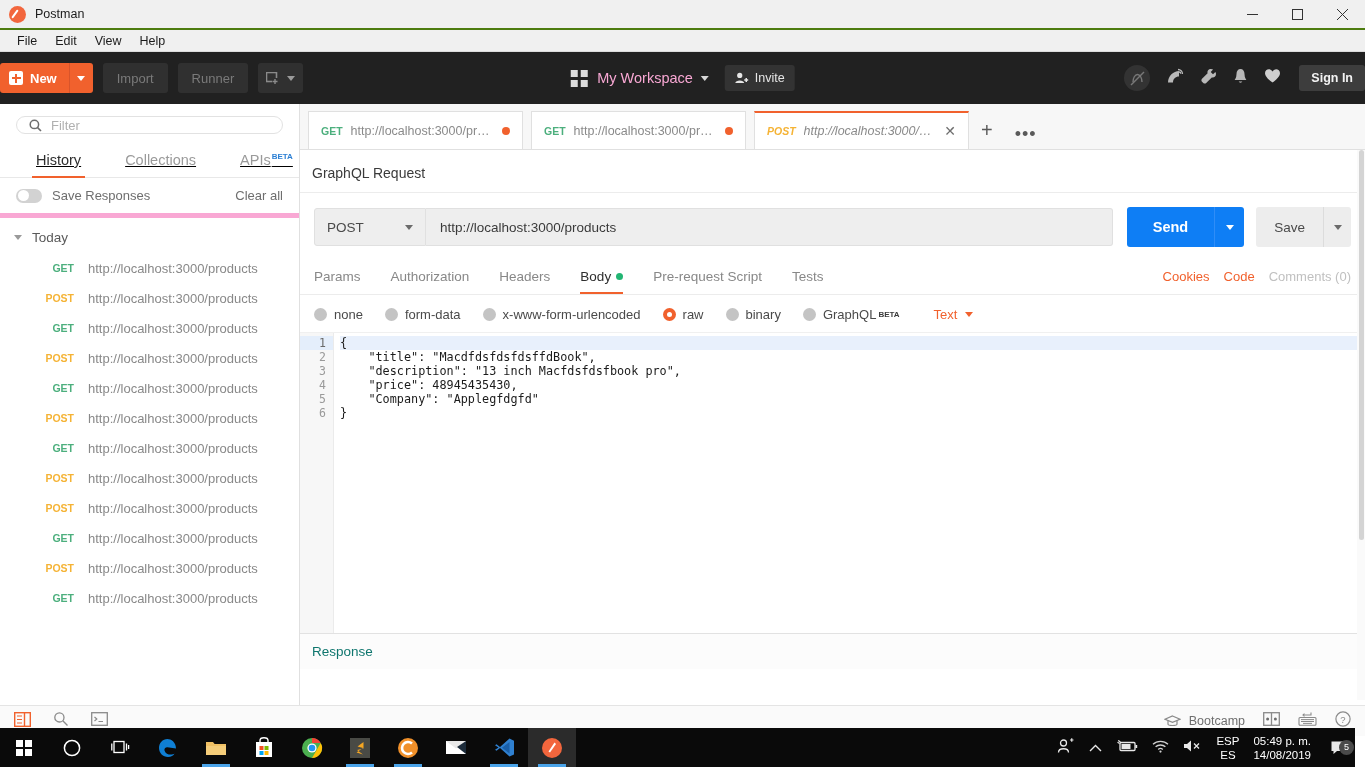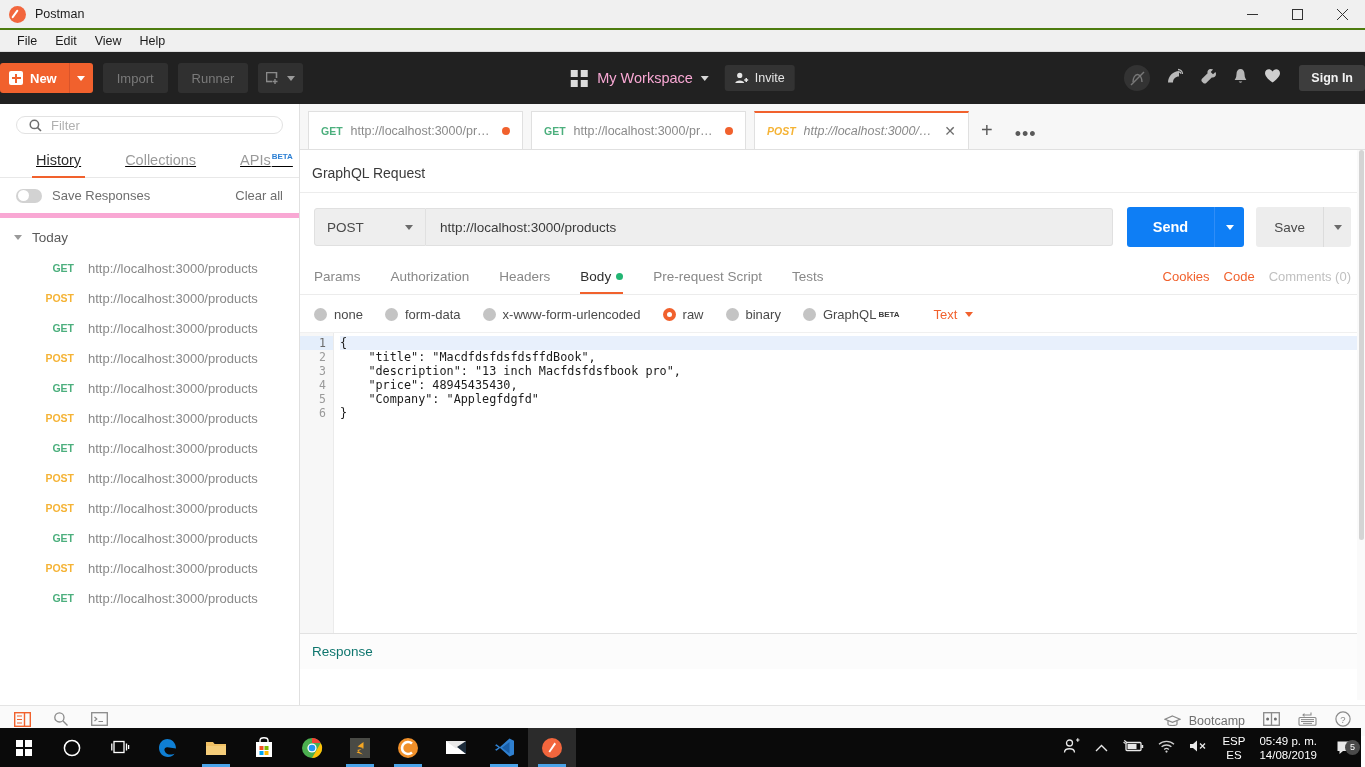--- a/index.html
+++ b/index.html
@@ -276,21 +276,21 @@
     display: flex; align-items: center; padding: 0 14px;
   }
   .sb-left { display: flex; align-items: center; gap: 22px; }
   .sb-right { margin-left: auto; display: flex; align-items: center; gap: 18px; }
   .sb-text { font-size: 12.5px; color: #6e6e6e; }
   .boot { display: flex; align-items: center; gap: 8px; }
 
   
   .taskbar {
     height: 39px; background: #0a0a0a; display: flex; align-items: center;
-    position: absolute; left: 0; right: 4px; bottom: 0;
+    position: absolute; left: 0; right: 10px; bottom: 0;
   }
   .tb-items { display: flex; align-items: center; }
   .tb-item {
     width: 48px; height: 39px; display: flex; align-items: center; justify-content: center;
     position: relative;
   }
   .tb-item.active { background: #2b2b2b; }
   .tb-item .underline {
     position: absolute; bottom: 0; left: 10px; right: 10px; height: 3px; background: #4aa3e8;
   }

